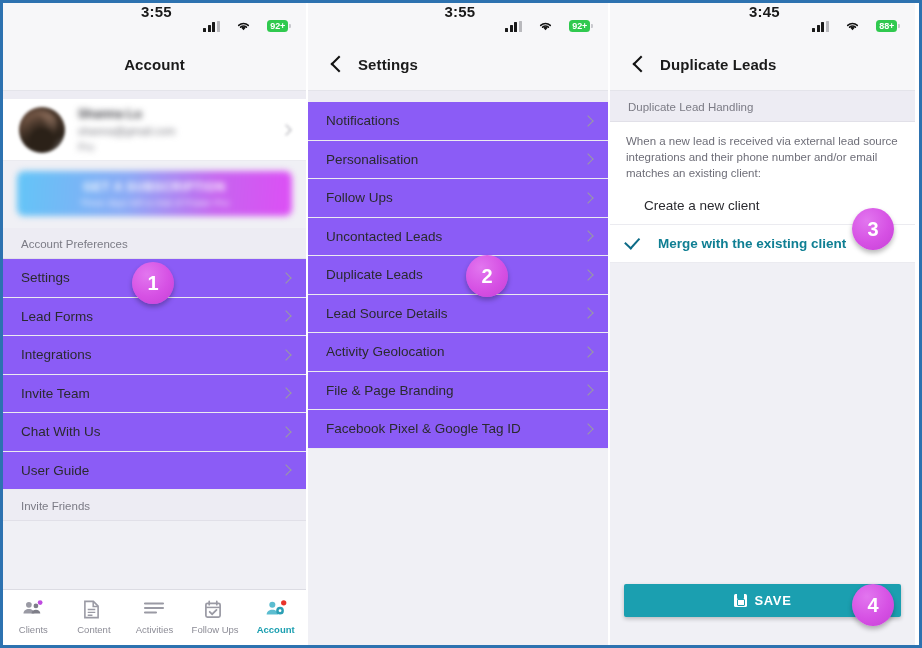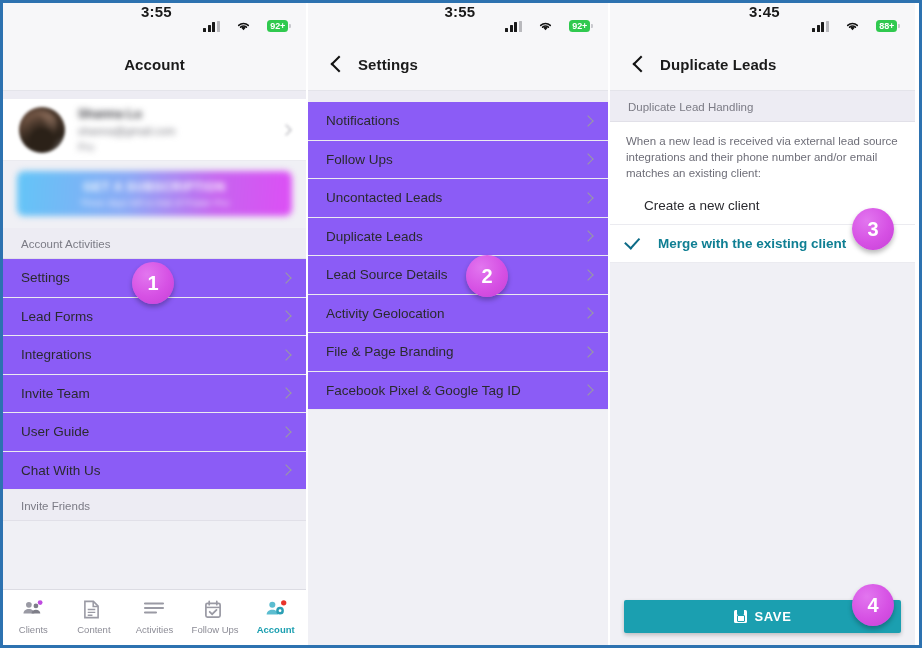--- a/index.html
+++ b/index.html
@@ -169,21 +169,21 @@
     font-size: 13.5px; color: #0f7f93; font-weight: bold; padding-left: 10px;
   }
   .tick {
     width: 14px; height: 9px; margin-right: 8px; flex-shrink: 0;
     border-left: 2.6px solid #0d6b87; border-bottom: 2.6px solid #0d6b87;
     transform: rotate(-48deg) translate(1px,-2px);
   }
   .fill { background: #f0f0f5; flex: 1; }
 
   .save-wrap {
-    position: absolute; left: 0; bottom: 12px; width: 100%;
+    position: absolute; left: 0; bottom: 28px; width: 100%;
     padding: 0 14px;
   }
   .save-btn {
     height: 33px; background: #1b9fb0; border-radius: 2px;
     display: flex; align-items: center; justify-content: center; gap: 8px;
     color: #ffffff; font-size: 13px; font-weight: bold; letter-spacing: .6px;
     box-shadow: 0 2px 4px rgba(0,0,0,.22); cursor: pointer;
   }
   .save-ico {
     width: 13px; height: 13px; background: #ffffff; border-radius: 1.5px;
@@ -255,44 +255,44 @@
       <span class="chev"></span>
     </div>
 
     <div class="promo-wrap">
       <div class="promo">
         <span class="promo-t1">GET A SUBSCRIPTION</span>
         <span class="promo-t2">Three days left to trial of Power Pro</span>
       </div>
     </div>
 
-    <div class="section-head">Account Activities</div>
+    <div class="section-head">Account Preferences</div>
     <div class="row">
       <span class="row-label">Settings</span>
       <span class="chev"></span>
     </div>
     <div class="row">
       <span class="row-label">Lead Forms</span>
       <span class="chev"></span>
     </div>
     <div class="row">
       <span class="row-label">Integrations</span>
       <span class="chev"></span>
     </div>
     <div class="row">
       <span class="row-label">Invite Team</span>
       <span class="chev"></span>
     </div>
 
     <div class="row">
+      <span class="row-label">Chat With Us</span>
+      <span class="chev"></span>
+    </div>
+    <div class="row">
       <span class="row-label">User Guide</span>
-      <span class="chev"></span>
-    </div>
-    <div class="row">
-      <span class="row-label">Chat With Us</span>
       <span class="chev"></span>
     </div>
 
     <div class="section-head">Invite Friends</div>
 
     <div class="tabbar">
       <div class="tab">
         <span class="tab-ico">
           <svg width="22" height="16" viewBox="0 0 24 17">
             <circle cx="7.5" cy="5" r="3.1" fill="#9a9aa4"></circle>
@@ -373,20 +373,24 @@
       <span class="nav-title">Settings</span>
     </div>
 
     <div class="spacer-gap"></div>
 
     <div class="row">
       <span class="row-label">Notifications</span>
       <span class="chev"></span>
     </div>
     <div class="row">
+      <span class="row-label">Personalisation</span>
+      <span class="chev"></span>
+    </div>
+    <div class="row">
       <span class="row-label">Follow Ups</span>
       <span class="chev"></span>
     </div>
     <div class="row">
       <span class="row-label">Uncontacted Leads</span>
       <span class="chev"></span>
     </div>
     <div class="row">
       <span class="row-label">Duplicate Leads</span>
       <span class="chev"></span>

